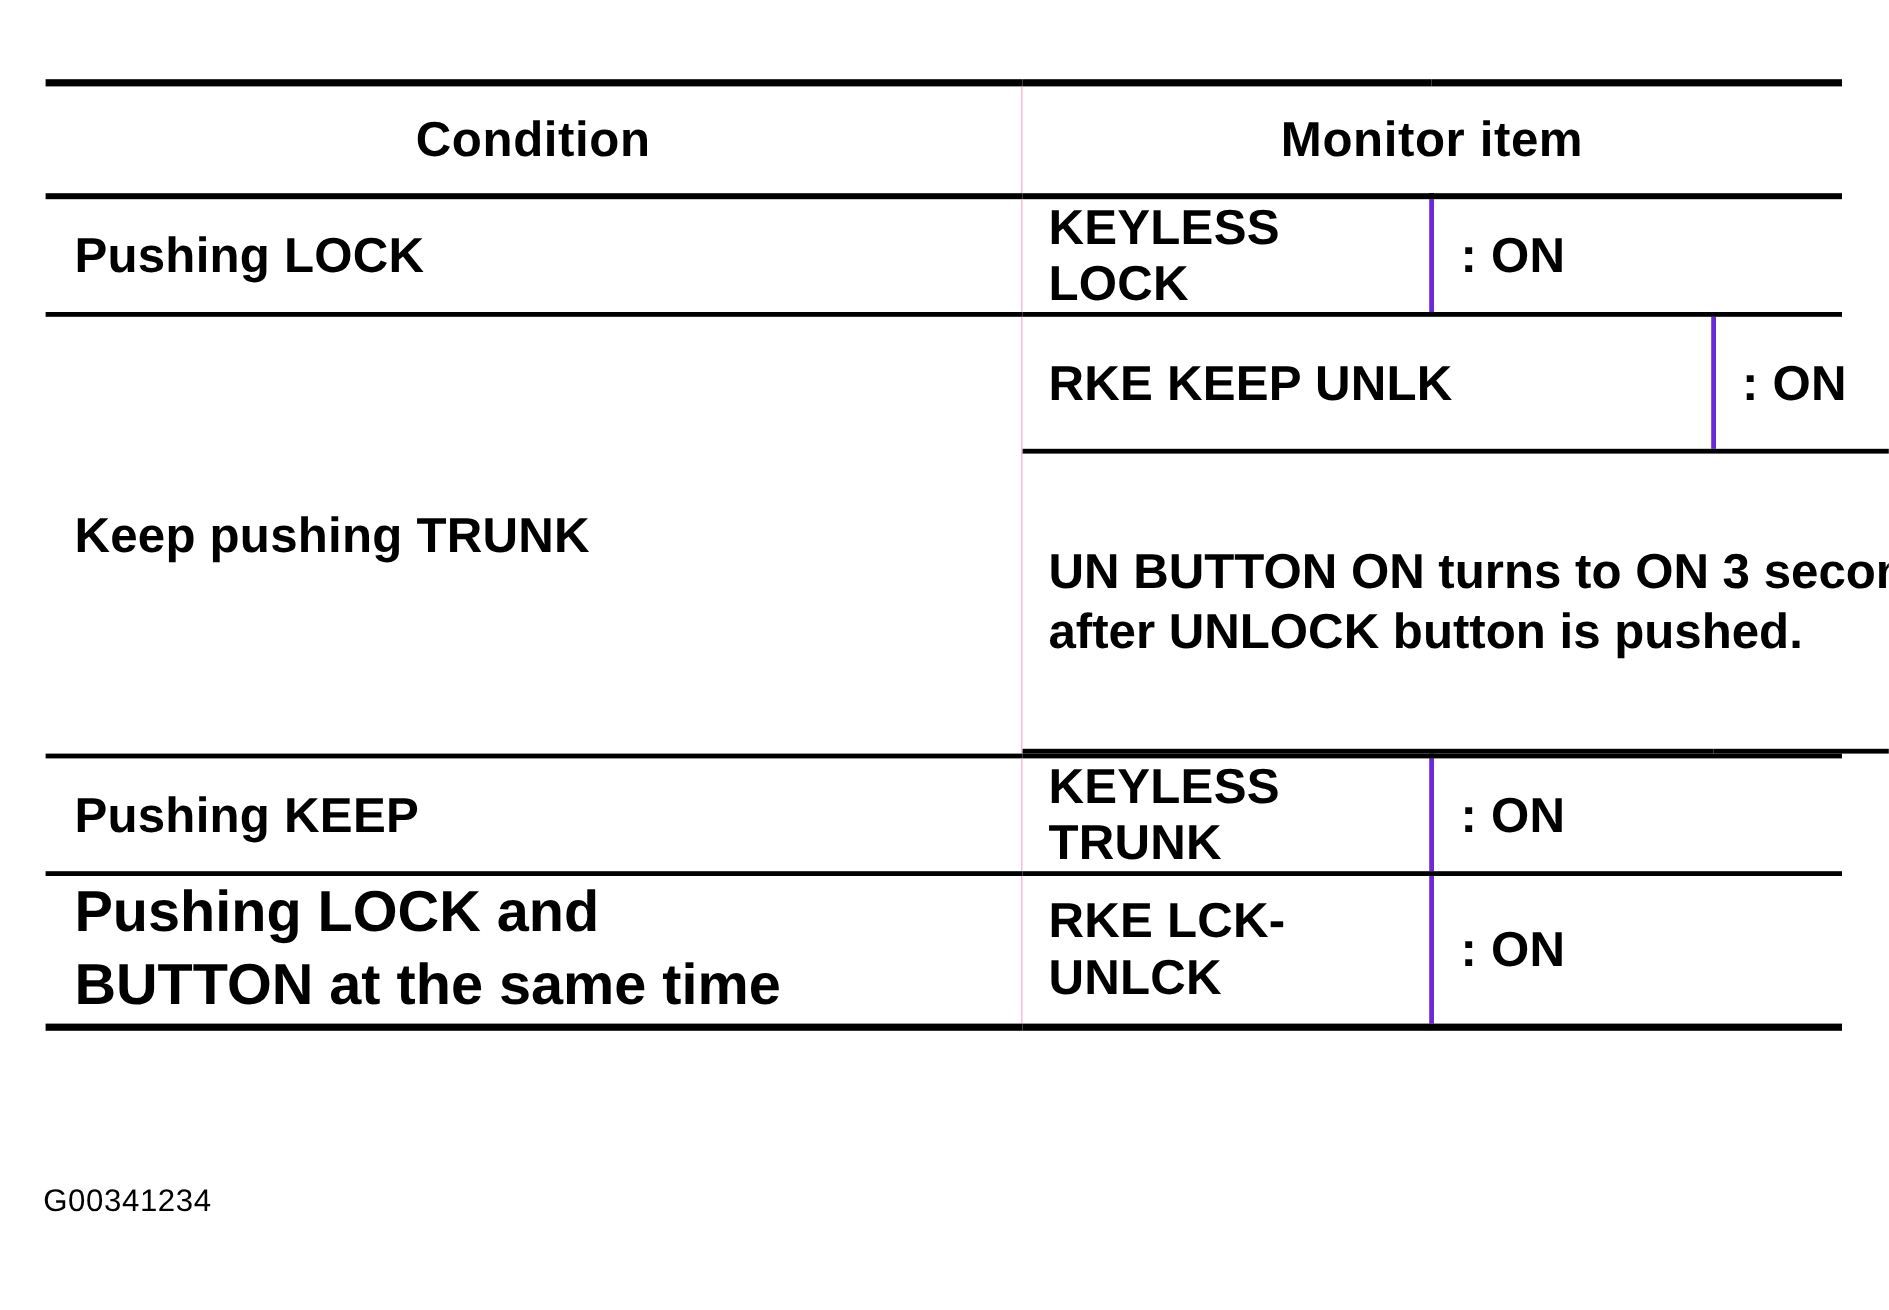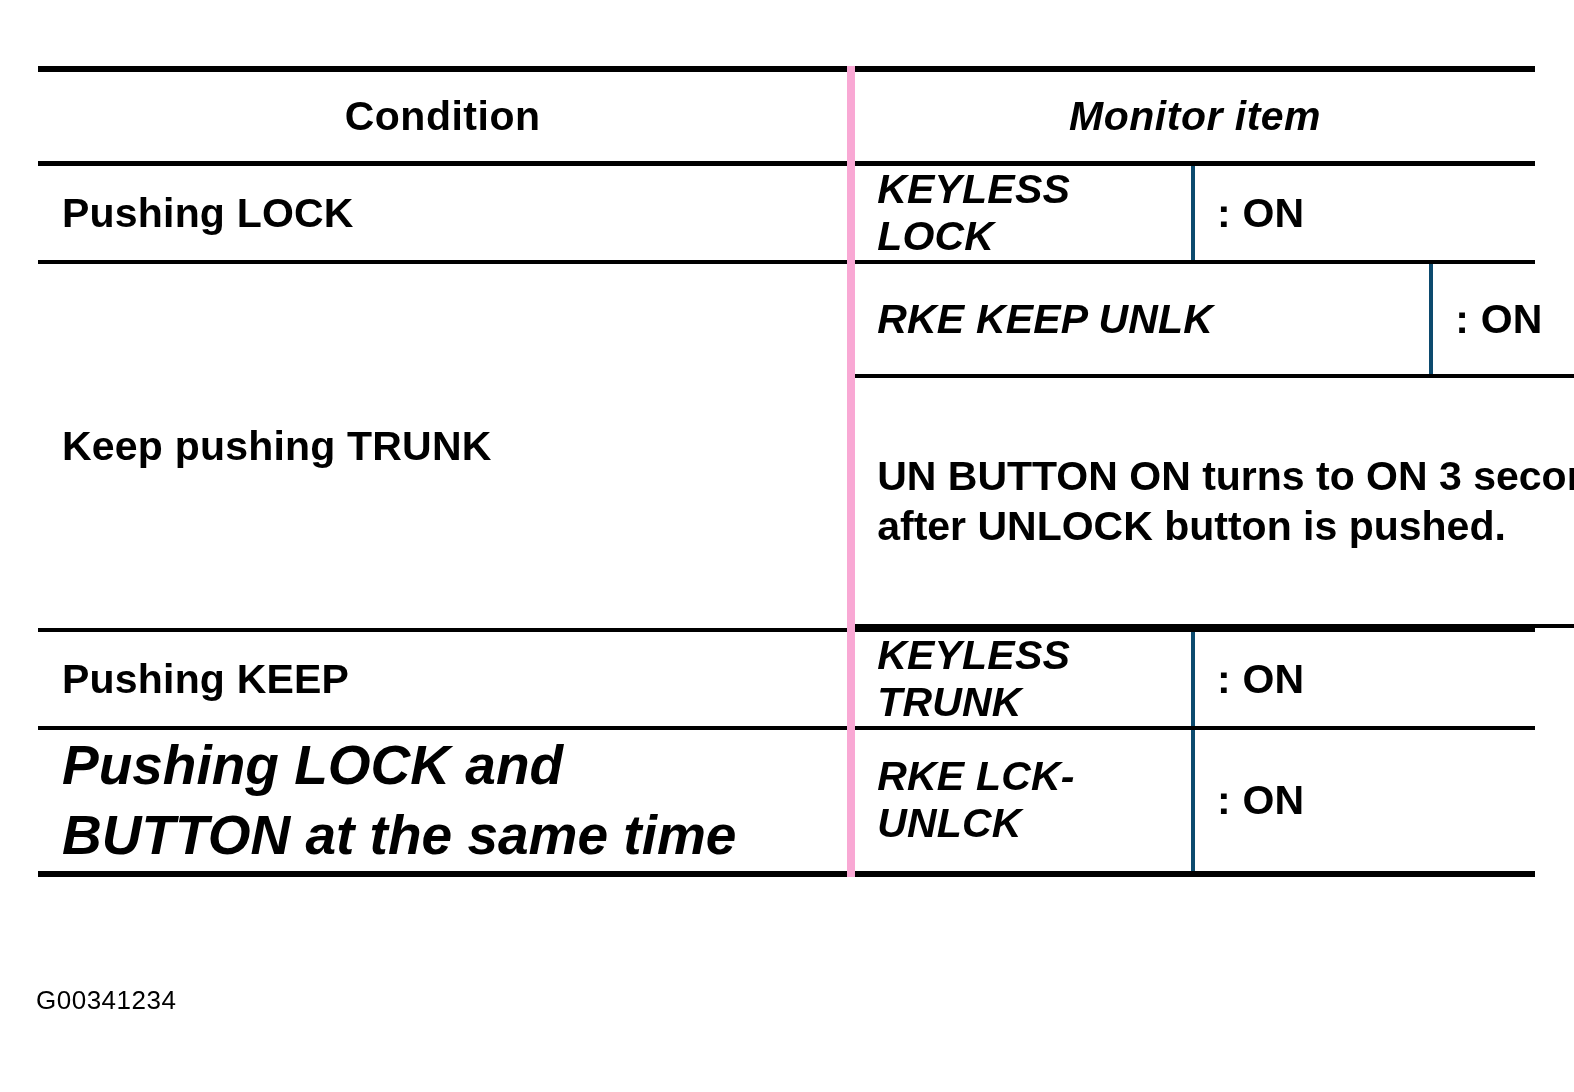--- a/index.html
+++ b/index.html
@@ -43,35 +43,34 @@
     border-bottom: 5px solid #000;
   }
   .row-body td {
     border-bottom: 4px solid #000;
   }
   .row-last td {
     border-bottom: 6px solid #000;
   }
   .col-cond {
     width: 685px;
-    border-right: 8px solid #f9a8d4;
+    border-right: 1px solid #f9a8d4;
     padding-left: 24px !important;
     padding-right: 10px !important;
     box-sizing: border-box;
   }
   .col-mon {
     width: 576px;
     padding-left: 22px !important;
     padding-right: 12px !important;
     box-sizing: border-box;
-    font-style: italic;
   }
   .col-val {
     width: 236px;
-    border-left: 4px solid #0c4a6e;
+    border-left: 4px solid #6d28d9;
     padding-left: 22px !important;
     box-sizing: border-box;
   }
   .col-mon-wide {
     padding-left: 22px !important;
     padding-right: 14px !important;
     box-sizing: border-box;
   }
   .hdr {
     font-weight: bold;
@@ -92,23 +91,22 @@
   .h-note { height: 250px; }
   .note-text {
     font-weight: bold;
     font-size: 41px;
     line-height: 1.22;
     padding-top: 6px;
     padding-bottom: 6px;
   }
   .two-line {
     font-weight: bold;
-    font-size: 55px;
+    font-size: 48px;
     line-height: 1.28;
-    font-style: italic;
   }
   .nested {
     width: 100%;
     border-collapse: collapse;
     table-layout: fixed;
   }
   .nested td {
     padding: 0;
     vertical-align: middle;
   }

